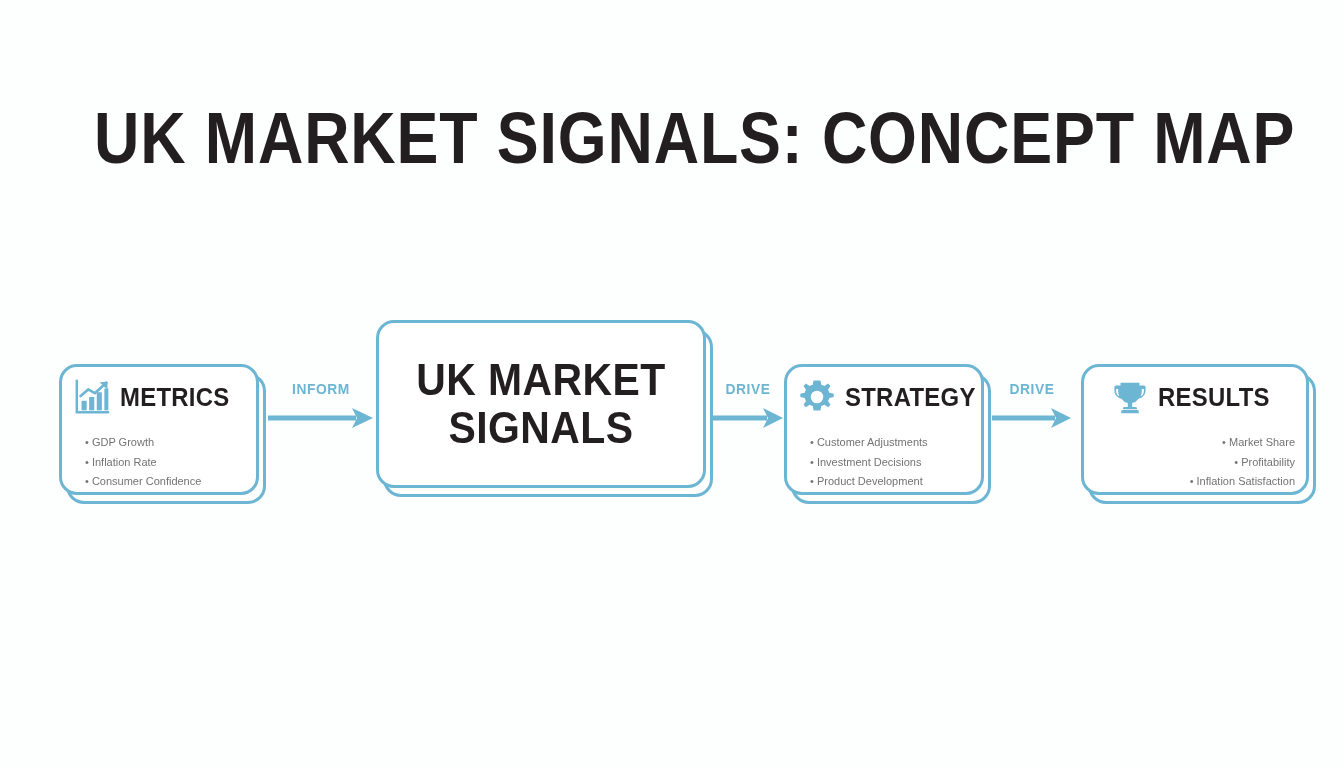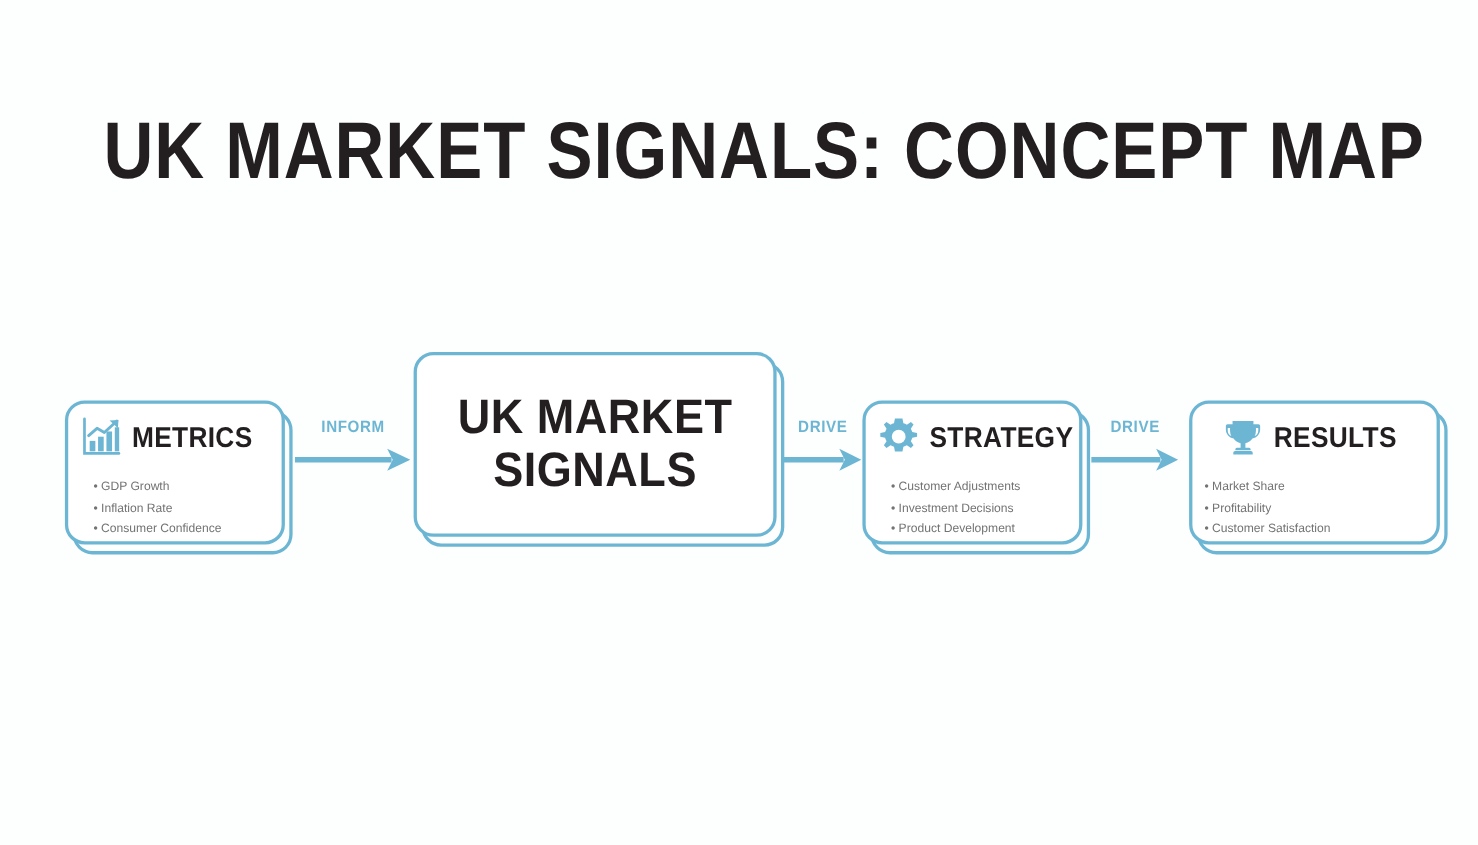--- a/index.html
+++ b/index.html
@@ -59,21 +59,21 @@
   }
   .small-card .divider {
     height:2px; background:#9ed0e3; margin:9px 4px 8px 4px;
   }
   .small-card .bullets {
     list-style:none; font-size:11px; line-height:19.5px;
     color:#737373; padding:0 4px;
   }
   .small-card .bullets li { white-space:nowrap; }
   .align-left  .bullets { text-align:left; padding-left:16px; }
-  .align-center .bullets { text-align:left; }
+  .align-center .bullets { text-align:right; }
 
   
   #hub-card .hub-text {
     flex:1; display:flex; flex-direction:column;
     align-items:center; justify-content:center;
     font-weight:700; font-size:44px; line-height:48px;
     color:#231f20; letter-spacing:0.5px;
     transform:scaleX(0.93);
     white-space:nowrap;
   }
@@ -193,18 +193,18 @@
             h4.8 z M7.6 11.6 h-2.2 v2.6 c0 2.3 1.4 4.3 3.4 5.2 a12.6 12.6 0 0 1 -1.2 -5.2 z
             M32.4 11.6 v2.6 a12.6 12.6 0 0 1 -1.2 5.2 c2 -0.9 3.4 -2.9 3.4 -5.2 v-2.6 z"></path>
           <path fill="#6cb6d4" d="M12.5 33.6 h15 a1.8 1.8 0 0 1 1.8 1.8 v1.6 h-18.6 v-1.6 a1.8 1.8 0 0 1 1.8 -1.8 z"></path>
         </svg>
         <div class="card-title">RESULTS</div>
       </div>
       <div class="divider"></div>
       <ul class="bullets">
         <li>• Market Share</li>
         <li>• Profitability</li>
-        <li>• Customer Satisfaction</li>
+        <li>• Inflation Satisfaction</li>
       </ul>
     </div>
   </div>
 
 </div>
 
 </body></html>

